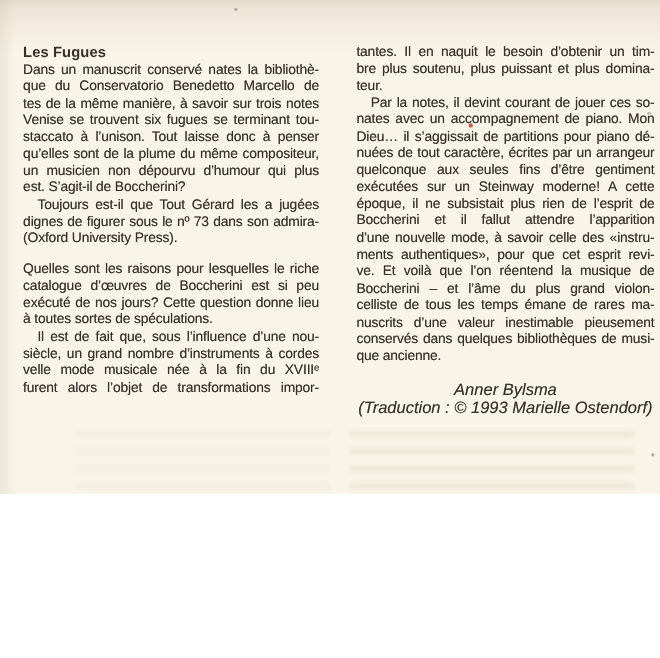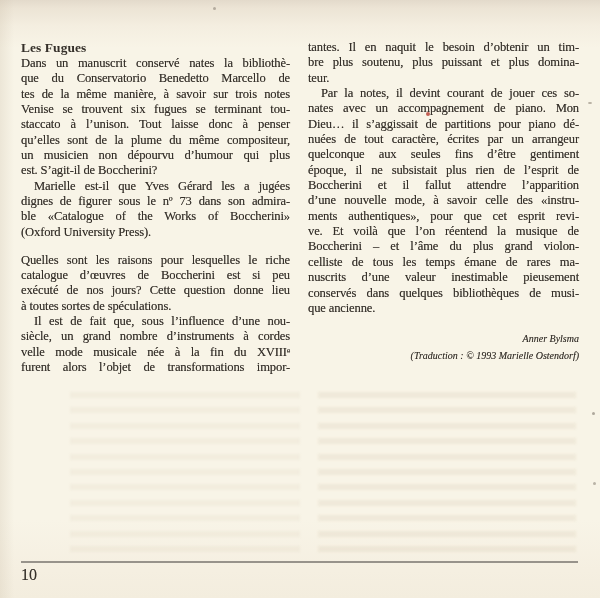--- a/index.html
+++ b/index.html
@@ -1,33 +1,33 @@
 <!DOCTYPE html>
 <html><head>
 <meta charset="utf-8">
 <style>
   html, body { margin: 0; padding: 0; }
   .page {
     position: relative;
     width: 600px;
-    height: 598px;
+    height: 449px;
     overflow: hidden;
-    font-family: Liberation Serif, serif;
+    font-family: Liberation Sans, sans-serif;
     color: #35302a;
     background:
       linear-gradient(90deg, rgba(205,193,172,0.28) 0px, rgba(205,193,172,0) 14px),
       linear-gradient(180deg, #e3dacb 0px, #ece4d5 8px, #f4eee0 26px, #f8f4e7 48px,
                       #f8f4e7 520px, #f5efe1 570px, #f3edde 598px);
   }
   .col {
     position: absolute;
     top: 40px;
   }
   .col-left  { left: 21px;  width: 269px; }
-  .col-right { left: 308px; width: 271px; }
+  .col-right { left: 324px; width: 271px; }
   .heading {
     font-weight: bold;
     font-size: 13.4px;
     height: 16px;
     line-height: 16px;
     letter-spacing: 0.1px;
   }
   .line {
     height: 15.35px;
     line-height: 15.35px;
@@ -37,23 +37,23 @@
     text-align: justify;
     text-align-last: justify;
     text-justify: inter-word;
     text-shadow: 0 0 0.5px rgba(53,48,42,0.55);
   }
   .line.para-end { text-align-last: left; }
   .line.indent { text-indent: 13px; }
   .line.gap-before { margin-top: 12.5px; }
   .signature {
     margin-top: 15px;
-    text-align: right;
+    text-align: center;
     font-style: italic;
-    font-size: 10px;
+    font-size: 15px;
     line-height: 16.5px;
     text-shadow: 0 0 0.5px rgba(53,48,42,0.5);
   }
   .footer-rule {
     position: absolute;
     left: 21px;
     top: 561px;
     width: 557px;
     height: 2px;
     background: #98938b;
@@ -98,23 +98,22 @@
     <div class="heading">Les Fugues</div>
     <div class="lines">
         <div class="line">Dans un manuscrit conservé nates la bibliothè-</div>
         <div class="line">que du Conservatorio Benedetto Marcello de</div>
         <div class="line">tes de la même manière, à savoir sur trois notes</div>
         <div class="line">Venise se trouvent six fugues se terminant tou-</div>
         <div class="line">staccato à l’unison. Tout laisse donc à penser</div>
         <div class="line">qu’elles sont de la plume du même compositeur,</div>
         <div class="line">un musicien non dépourvu d’humour qui plus</div>
         <div class="line para-end">est. S’agit-il de Boccherini?</div>
-        <div class="line indent">Marielle est-il que Yves Gérard les a jugées</div>
+        <div class="line indent">Toujours est-il que Tout Gérard les a jugées</div>
         <div class="line">dignes de figurer sous le nº 73 dans son admira-</div>
-        <div class="line">ble «Catalogue of the Works of Boccherini»</div>
         <div class="line para-end">(Oxford University Press).</div>
         <div class="line gap-before">Quelles sont les raisons pour lesquelles le riche</div>
         <div class="line">catalogue d’œuvres de Boccherini est si peu</div>
         <div class="line">exécuté de nos jours? Cette question donne lieu</div>
         <div class="line para-end">à toutes sortes de spéculations.</div>
         <div class="line indent">Il est de fait que, sous l’influence d’une nou-</div>
         <div class="line">siècle, un grand nombre d’instruments à cordes</div>
         <div class="line">velle mode musicale née à la fin du XVIIIᵉ</div>
         <div class="line">furent alors l’objet de transformations impor-</div>
       </div>
@@ -123,20 +122,21 @@
   <div class="col col-right">
     <div class="lines">
         <div class="line">tantes. Il en naquit le besoin d’obtenir un tim-</div>
         <div class="line">bre plus soutenu, plus puissant et plus domina-</div>
         <div class="line para-end">teur.</div>
         <div class="line indent">Par la notes, il devint courant de jouer ces so-</div>
         <div class="line">nates avec un accompagnement de piano. Mon</div>
         <div class="line">Dieu… il s’aggissait de partitions pour piano dé-</div>
         <div class="line">nuées de tout caractère, écrites par un arrangeur</div>
         <div class="line">quelconque aux seules fins d’être gentiment</div>
+        <div class="line">exécutées sur un Steinway moderne! A cette</div>
         <div class="line">époque, il ne subsistait plus rien de l’esprit de</div>
         <div class="line">Boccherini et il fallut attendre l’apparition</div>
         <div class="line">d’une nouvelle mode, à savoir celle des «instru-</div>
         <div class="line">ments authentiques», pour que cet esprit revi-</div>
         <div class="line">ve. Et voilà que l’on réentend la musique de</div>
         <div class="line">Boccherini – et l’âme du plus grand violon-</div>
         <div class="line">celliste de tous les temps émane de rares ma-</div>
         <div class="line">nuscrits d’une valeur inestimable pieusement</div>
         <div class="line">conservés dans quelques bibliothèques de musi-</div>
         <div class="line para-end">que ancienne.</div>

